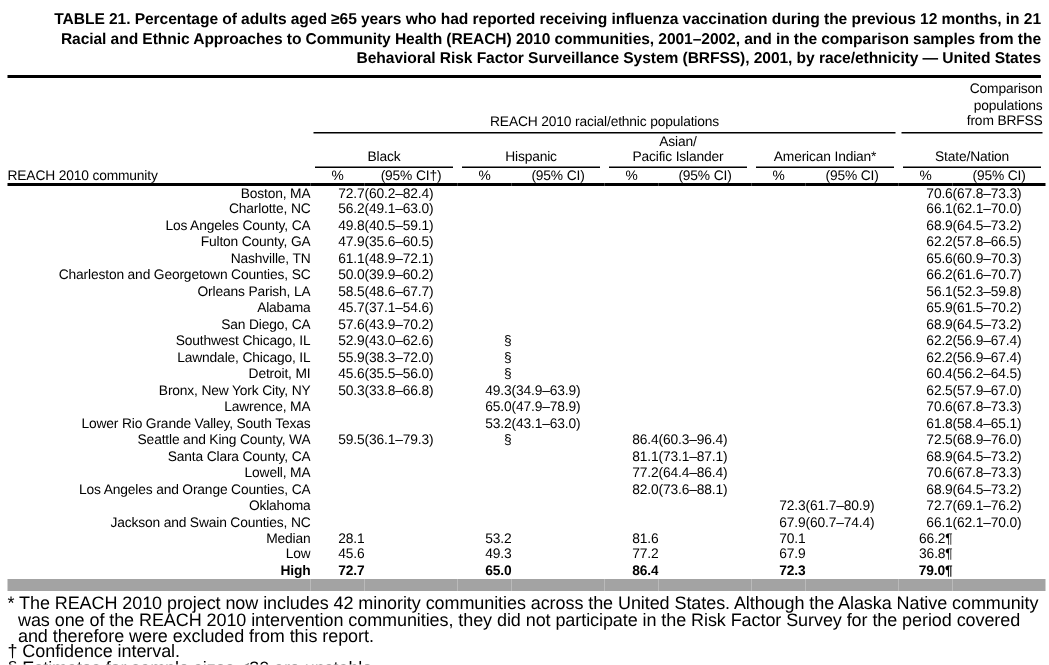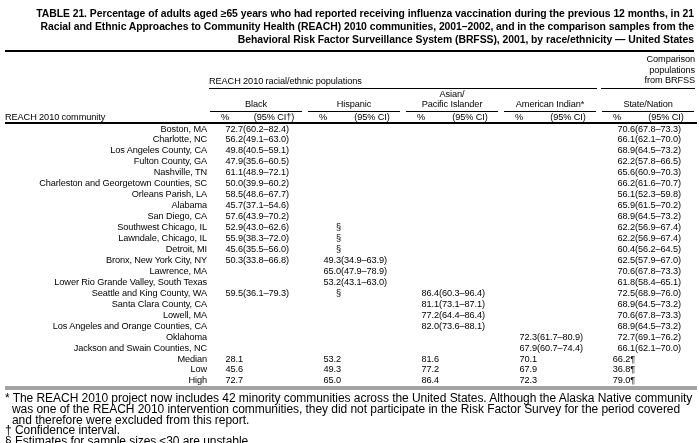--- a/index.html
+++ b/index.html
@@ -24,39 +24,39 @@
     font-size:9.2px; letter-spacing:-0.1px;
   }
   table.reach td { padding:0; vertical-align:bottom; }
 
   col.c-community { width:202px; }
   col.c-pct { width:36px; }
   col.c-ci  { width:62px; }
 
   
   .span-row td { padding-top:2px; }
-  .reach-span-wrap { border-bottom:1.3px solid #000; padding-bottom:2px; margin:0 2px; }
+  .reach-span-wrap { text-align:center; border-bottom:1.3px solid #000; padding-bottom:2px; margin:0 2px; }
   .comp-wrap { text-align:right; white-space:pre-line; line-height:10.5px; border-bottom:1.3px solid #000; padding-bottom:2px; margin:0 2px; }
 
   
   .group-row td { padding-top:2px; }
   .group-lbl { text-align:center; white-space:pre-line; line-height:10.5px; border-bottom:1.3px solid #000; padding-bottom:1px; margin:0 3px; }
 
   
   .hdr-row td { border-bottom:2px solid #000; padding-top:2px; padding-bottom:2px; }
   .hdr-community { text-align:left; padding-left:2px; }
   .hdr-pct { text-align:center; }
   .hdr-ci  { text-align:center; }
 
   
   tbody.data td { height:10.95px; line-height:10.95px; white-space:nowrap; overflow:hidden; }
   td.c-name { text-align:right; padding-left:2px; }
   td.pct { text-align:right; padding-right:4px; }
   td.ci  { text-align:left; padding-left:2px; }
-  tbody.data tr:last-child td { border-bottom:4px solid #a3a3a3; }
+  tbody.data tr:last-child td { border-bottom:8px solid #a3a3a3;font-weight:bold; }
 
   .footnotes { font-size:12px; line-height:10.6px; padding-top:3px; letter-spacing:-0.05px; }
   .fn { padding-left:7px; text-indent:-7px; }
 </style>
 </head>
 <body>
 
 <div class="page">
 
   <div class="title">TABLE 21. Percentage of adults aged ≥65 years who had reported receiving influenza vaccination during the previous 12 months, in 21 Racial and Ethnic Approaches to Community Health (REACH) 2010 communities, 2001–2002, and in the comparison samples from the Behavioral Risk Factor Surveillance System (BRFSS), 2001, by race/ethnicity — United States</div>

